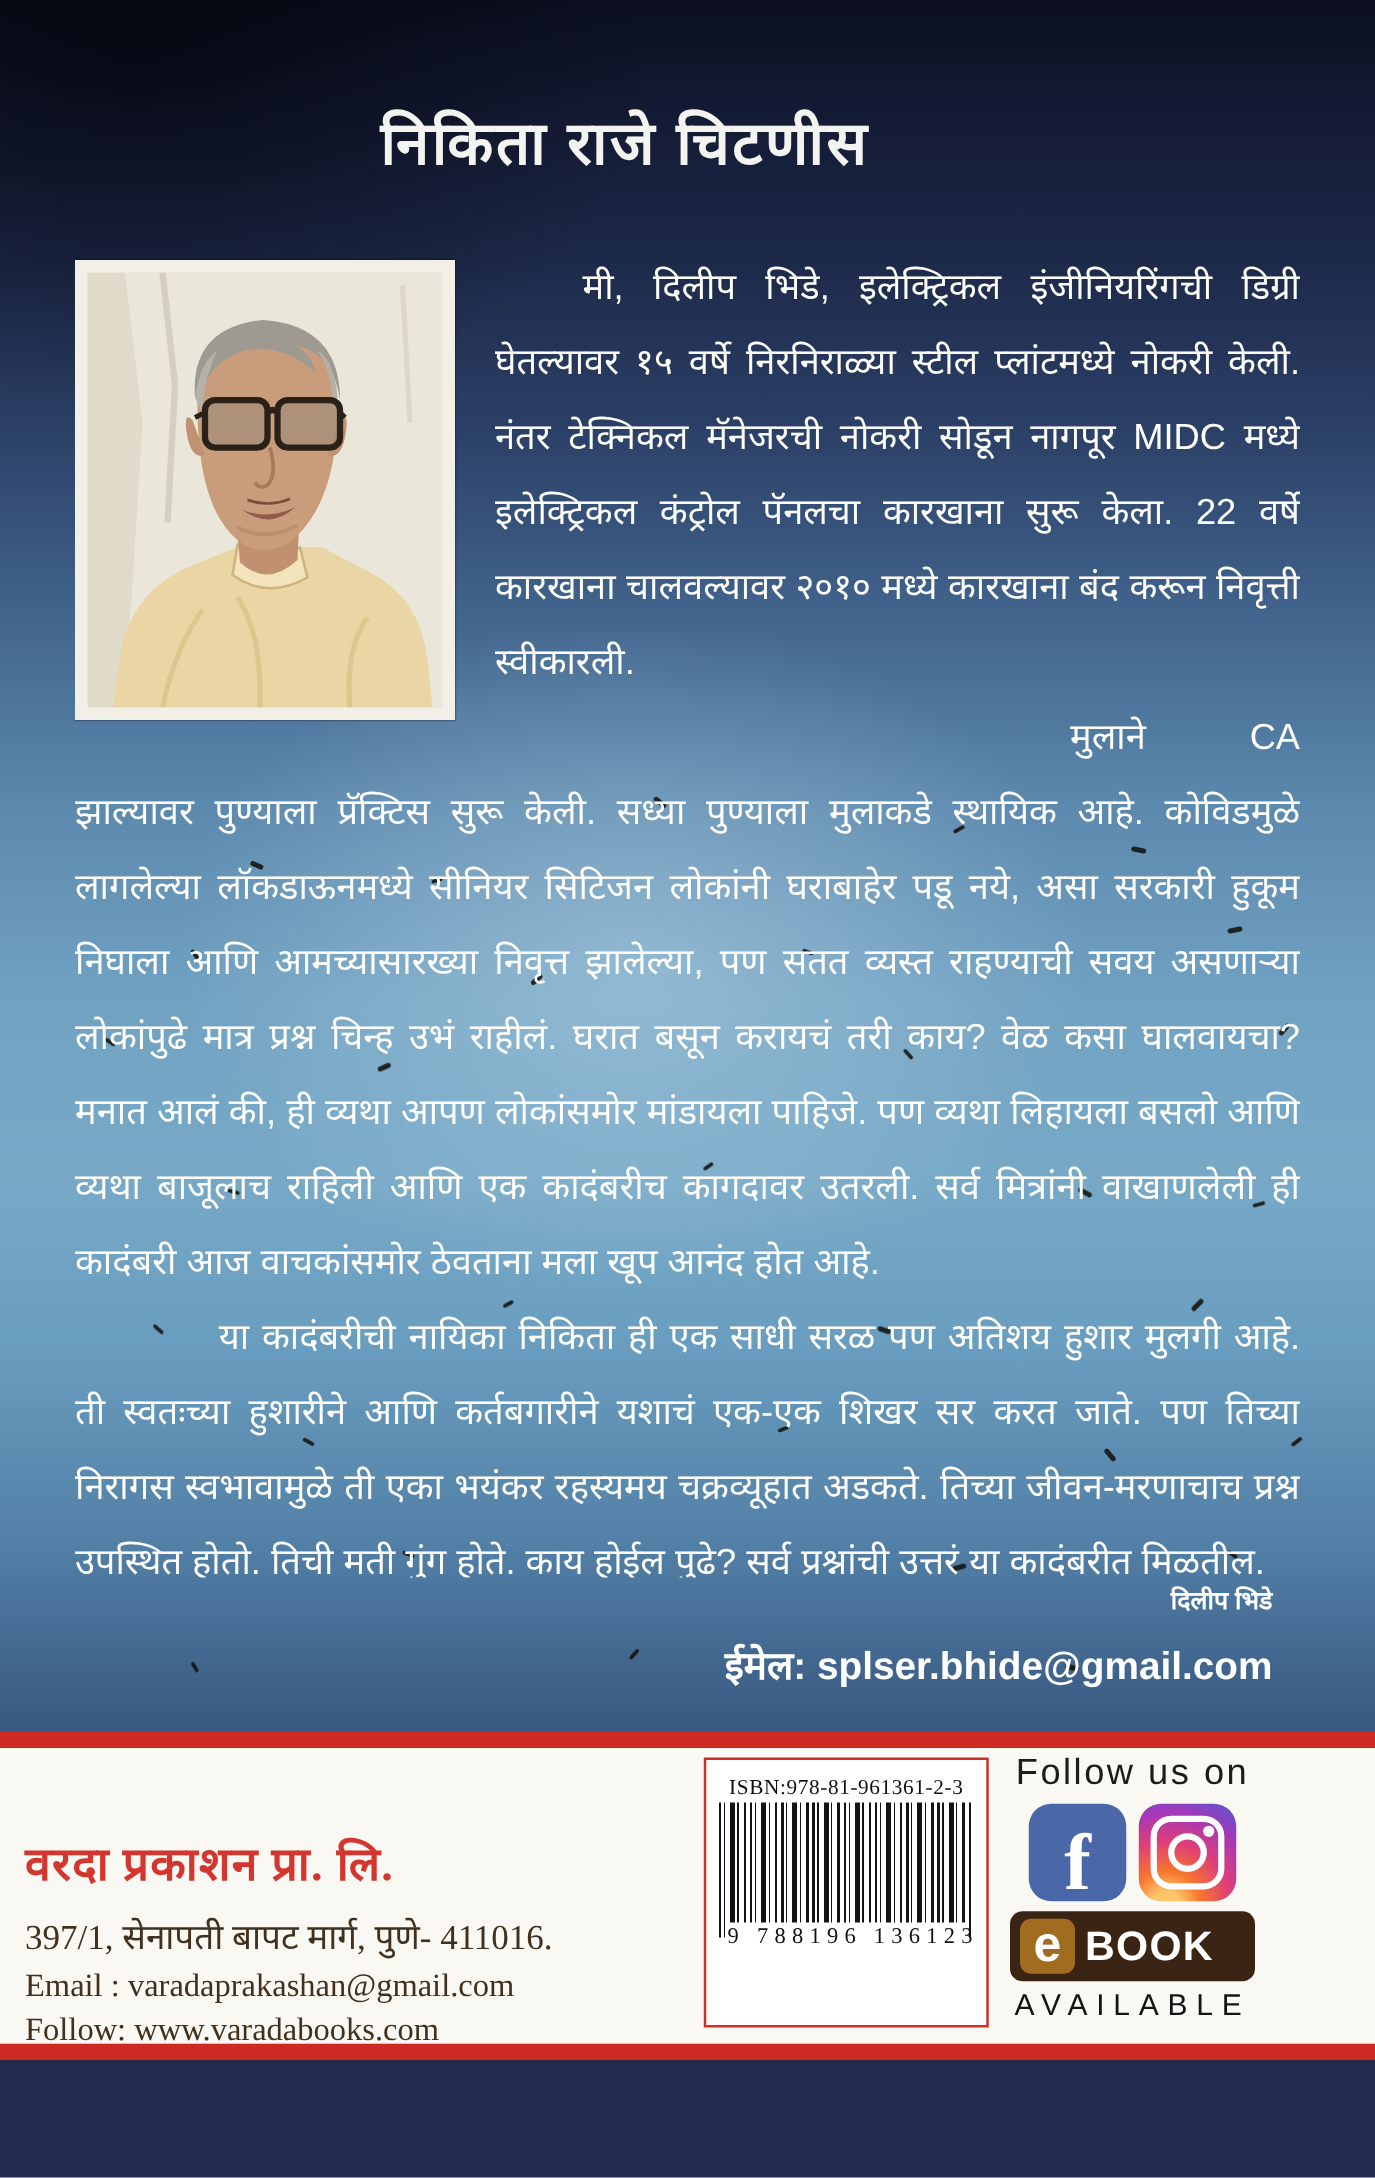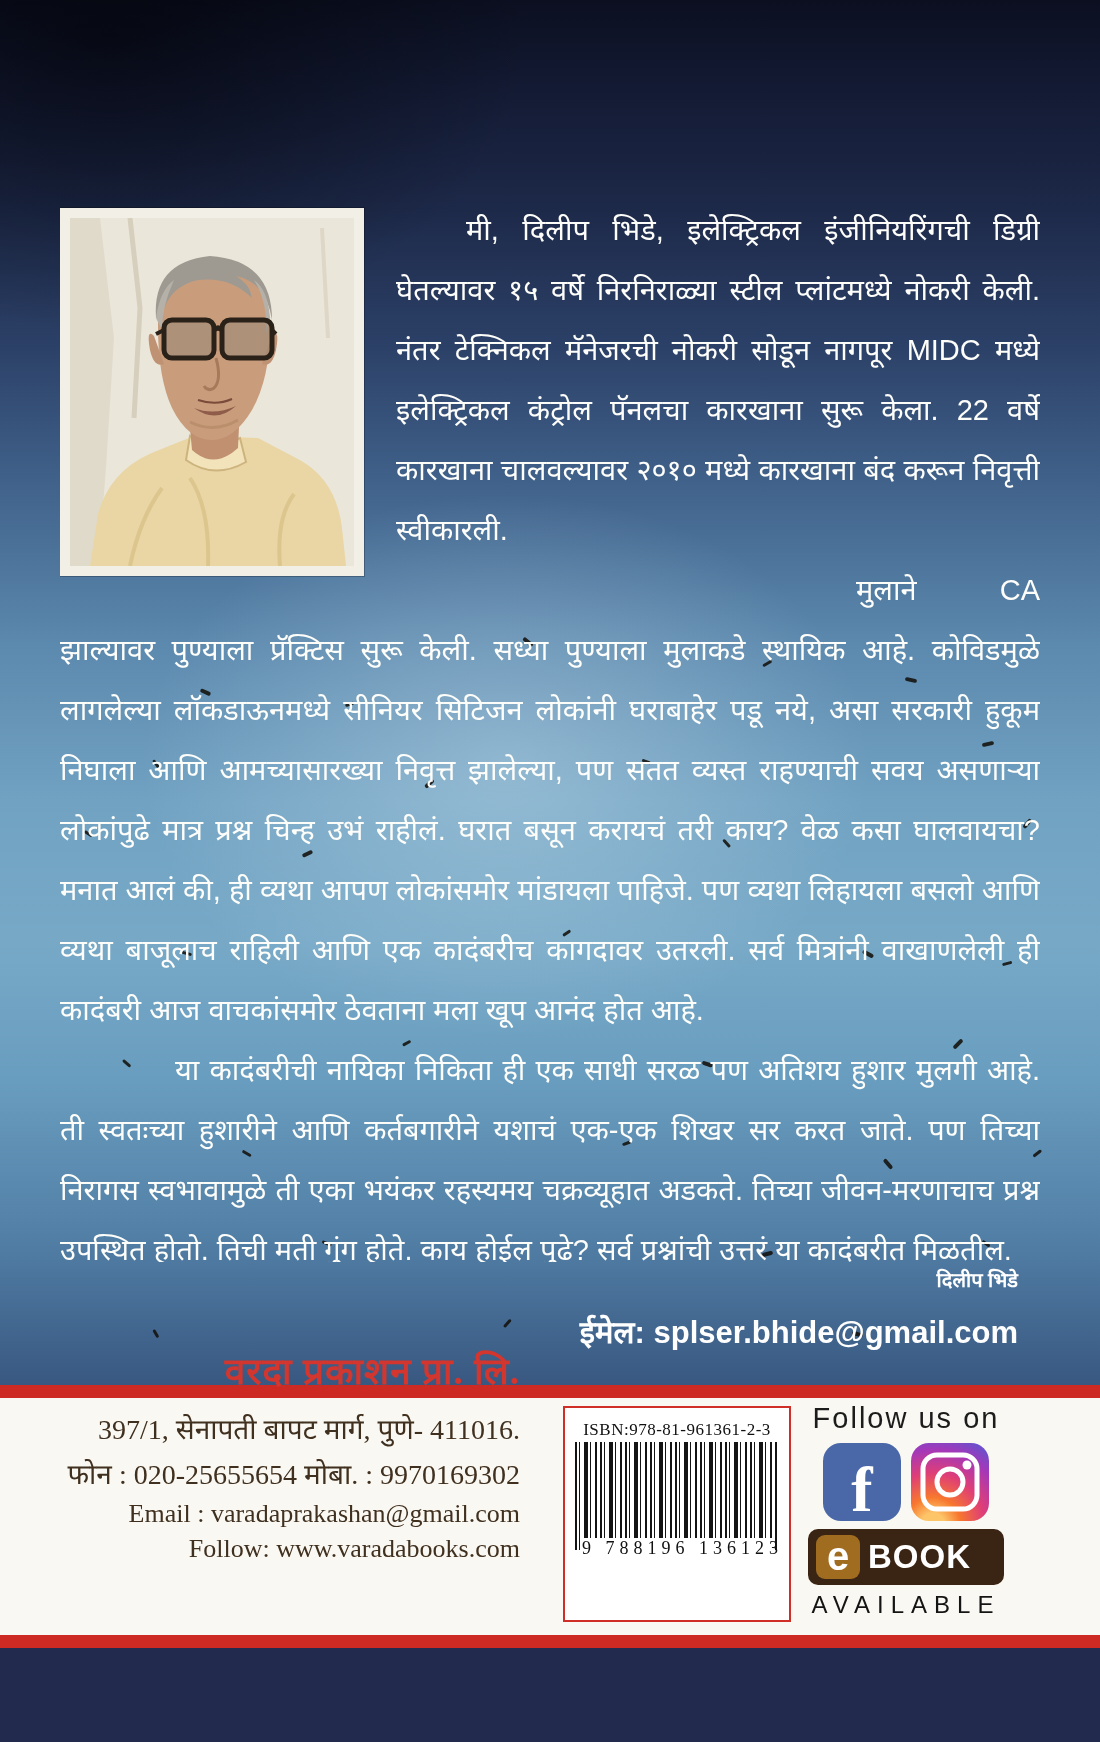--- a/index.html
+++ b/index.html
@@ -54,22 +54,22 @@
   .sig-name{font-size:20px;font-weight:bold;margin-bottom:17px;}
   .sig-email{font-size:31px;font-weight:bold;}
 
   
   .footer-red-top{position:absolute;left:0;top:1385px;width:1100px;height:13px;background:#cd2a24;}
   .footer-white{position:absolute;left:0;top:1398px;width:1100px;height:237px;background:#faf8f2;}
   .footer-red-bottom{position:absolute;left:0;top:1635px;width:1100px;height:13px;background:#cd2a24;}
   .footer-navy{position:absolute;left:0;top:1648px;width:1100px;height:94px;background:#222b4e;}
 
   .pub-block{
-    position:absolute;left:20px;top:1344px;width:500px;
-    text-align:right;font-family:"Liberation Serif", serif;color:#40301f;
+    position:absolute;left:20px;top:1464px;width:500px;
+    text-align:left;font-family:"Liberation Serif", serif;color:#40301f;
   }
   .pub-name{
     font-family:"Liberation Serif", serif;
     color:#d2362e;font-size:37px;font-weight:bold;letter-spacing:1px;margin-bottom:14px;
   }
   .pub-line{font-size:28px;margin-bottom:7px;}
   .pub-line.small{font-size:26px;margin-bottom:5px;}
 
   .barcode-box{
     position:absolute;left:563px;top:1406px;width:228px;height:216px;
@@ -159,20 +159,21 @@
       <rect x="762" y="1252" width="11" height="4" rx="2" transform="rotate(-15 767 1254)"></rect>
       <rect x="982" y="1242" width="9" height="3" rx="1.5" transform="rotate(36 986 1243)"></rect>
       <rect x="502" y="1322" width="10" height="3" rx="1.5" transform="rotate(-48 507 1323)"></rect>
       <rect x="852" y="1332" width="11" height="4" rx="2" transform="rotate(14 857 1334)"></rect>
       <rect x="152" y="1332" width="9" height="3" rx="1.5" transform="rotate(60 156 1333)"></rect>
       <rect x="562" y="1695" width="11" height="4" rx="2" transform="rotate(-58 567 1697)"></rect>
       <rect x="692" y="1712" width="8" height="3" rx="1.5" transform="rotate(75 696 1713)"></rect>
     </g>
   </svg>
 
+  <div class="title">निकिता राजे चिटणीस</div>
 
   <div class="blurb">
     <div class="photo-frame">
       <svg width="284" height="348" viewBox="0 0 284 348">
         <rect width="284" height="348" fill="#ebe6da"></rect>
         <path d="M30 0 L44 120 L36 250 L28 348 L0 348 L0 0 Z" fill="#e0dacb"></path>
         <path d="M60 0 L70 90 L64 200" stroke="#d6cfbe" stroke-width="5" fill="none"></path>
         <path d="M252 10 L258 120" stroke="#ded7c7" stroke-width="4" fill="none"></path>
 
         <path d="M20 348 L28 296 Q40 252 84 234 L124 218 L188 220 L226 240 Q266 260 272 310 L276 348 Z" fill="#e9d6a4"></path>
@@ -215,21 +216,20 @@
   </div>
 
   <div class="footer-red-top"></div>
   <div class="footer-white"></div>
   <div class="footer-red-bottom"></div>
   <div class="footer-navy"></div>
 
   <div class="pub-block">
     <div class="pub-name">वरदा प्रकाशन  प्रा. लि.</div>
     <div class="pub-line">397/1, सेनापती बापट मार्ग, पुणे- 411016.</div>
-    <div class="pub-line">फोन : 020-25655654 मोबा. : 9970169302</div>
     <div class="pub-line small">Email : varadaprakashan@gmail.com</div>
     <div class="pub-line small">Follow: www.varadabooks.com</div>
   </div>
 
   <div class="barcode-box">
     <div class="isbn-text">ISBN:978-81-961361-2-3</div>
     <div class="bars">
       <div class="bar-digits">9 788196 136123</div>
     </div>
   </div>

